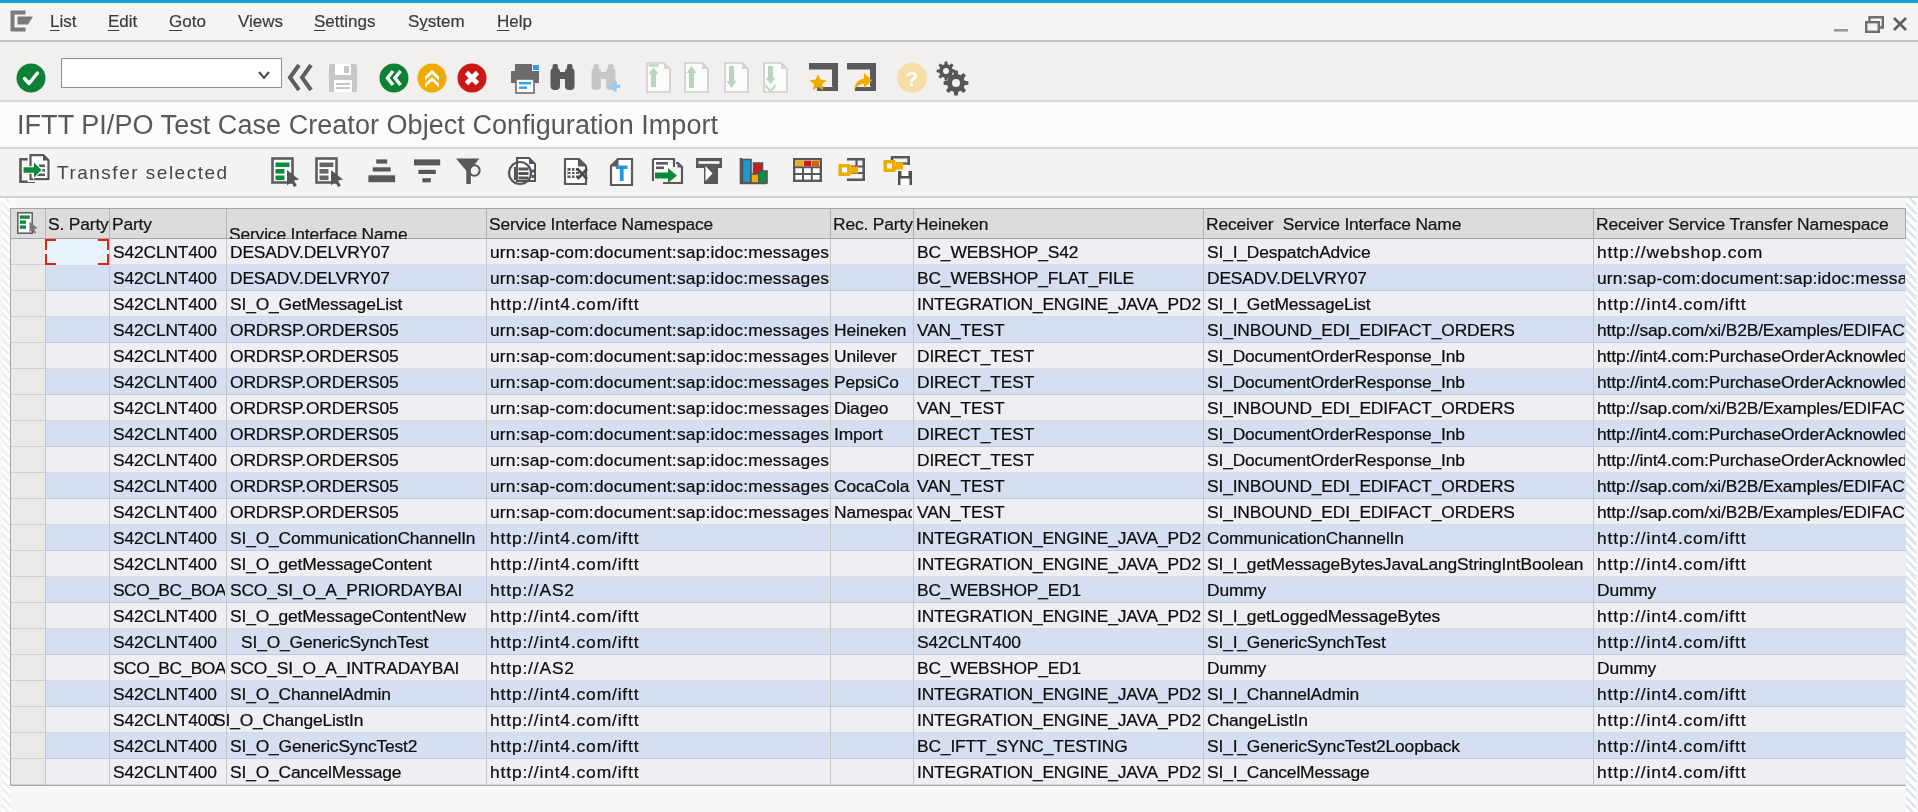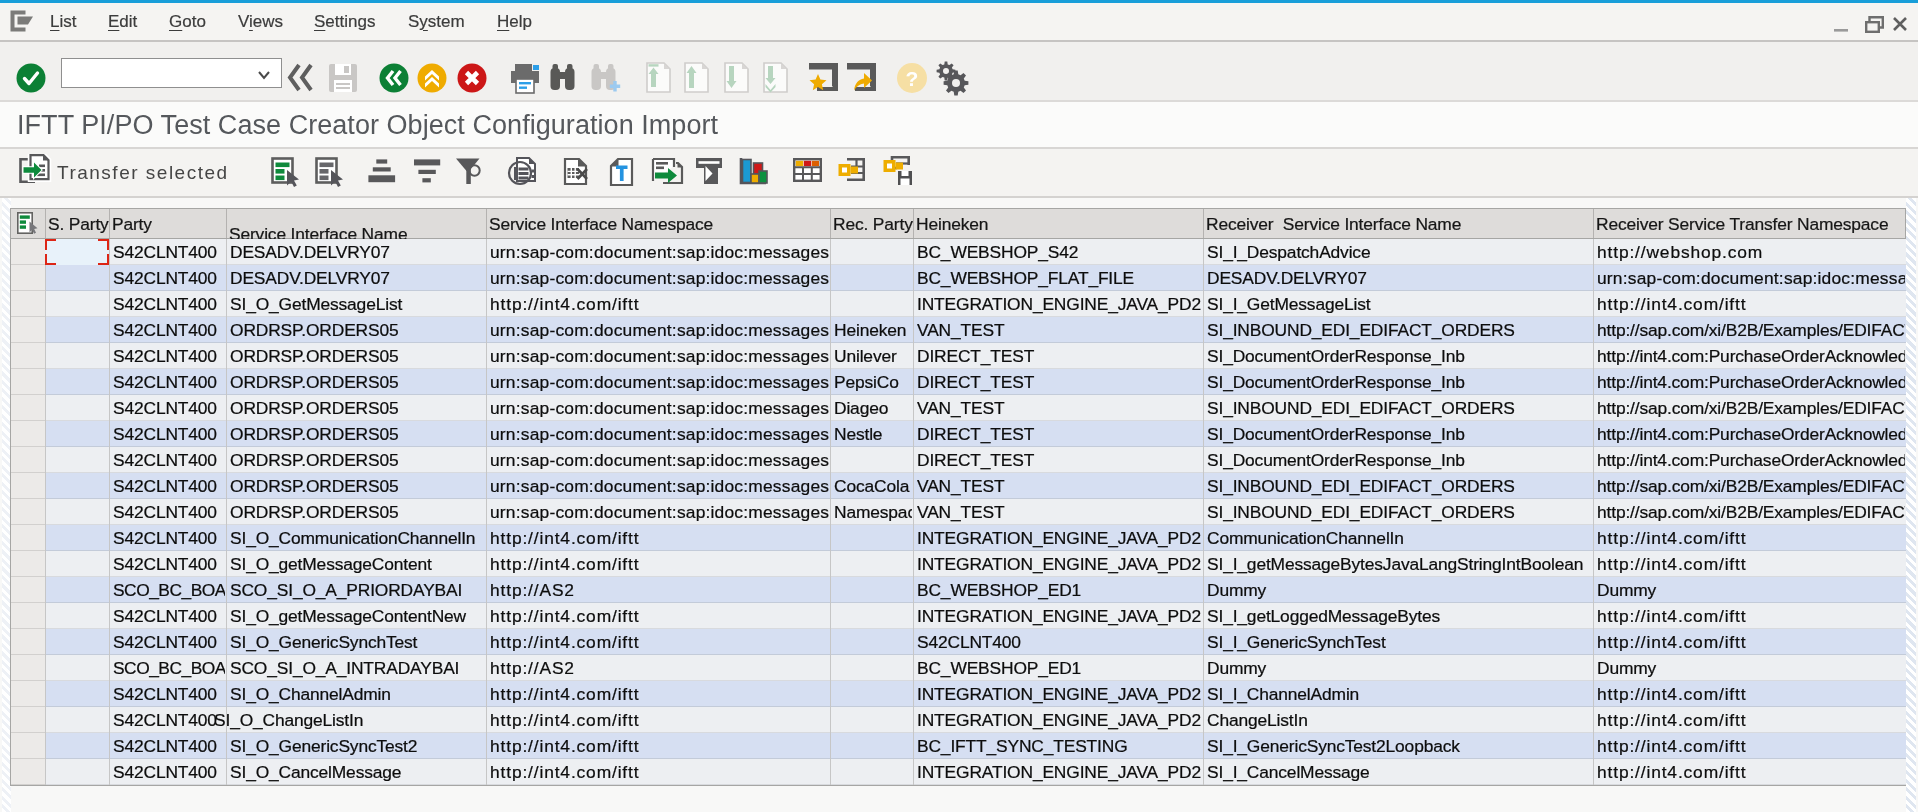--- a/index.html
+++ b/index.html
@@ -421,21 +421,21 @@
 <div style="position:absolute;left:226px;top:421px;width:1px;height:26px;background:#c6c6c6"></div>
 <div style="position:absolute;left:486px;top:421px;width:1px;height:26px;background:#c6c6c6"></div>
 <div style="position:absolute;left:830px;top:421px;width:1px;height:26px;background:#c6c6c6"></div>
 <div style="position:absolute;left:913px;top:421px;width:1px;height:26px;background:#c6c6c6"></div>
 <div style="position:absolute;left:1203px;top:421px;width:1px;height:26px;background:#c6c6c6"></div>
 <div style="position:absolute;left:1593px;top:421px;width:1px;height:26px;background:#c6c6c6"></div>
 <div style="position:absolute;left:10px;top:421px;width:1px;height:26px;background:#a6a6a4"></div>
 <div class="dc " style="left:113px;top:421px;width:112px">S42CLNT400</div>
 <div class="dc " style="left:230px;top:421px;width:255px">ORDRSP.ORDERS05</div>
 <div class="dc n" style="left:490px;top:421px;width:339px">urn:sap-com:document:sap:idoc:messages</div>
-<div class="dc " style="left:834px;top:421px;width:78px">Nestle</div>
+<div class="dc " style="left:834px;top:421px;width:78px">Import</div>
 <div class="dc " style="left:917px;top:421px;width:285px">DIRECT_TEST</div>
 <div class="dc " style="left:1207px;top:421px;width:385px">SI_DocumentOrderResponse_Inb</div>
 <div class="dc " style="left:1597px;top:421px;width:308px">http://int4.com:PurchaseOrderAcknowledge</div>
 <div style="position:absolute;left:10px;top:447px;width:1896px;height:26px;background:#edeff2;border-bottom:1px solid #d8dade;box-sizing:border-box"></div>
 <div style="position:absolute;left:10px;top:447px;width:35px;height:26px;background:#eceae8;border-bottom:1px solid #d2d0ce;box-sizing:border-box"></div>
 <div style="position:absolute;left:45px;top:447px;width:1px;height:26px;background:#c6c6c6"></div>
 <div style="position:absolute;left:109px;top:447px;width:1px;height:26px;background:#c6c6c6"></div>
 <div style="position:absolute;left:226px;top:447px;width:1px;height:26px;background:#c6c6c6"></div>
 <div style="position:absolute;left:486px;top:447px;width:1px;height:26px;background:#c6c6c6"></div>
 <div style="position:absolute;left:830px;top:447px;width:1px;height:26px;background:#c6c6c6"></div>
@@ -559,21 +559,21 @@
 <div style="position:absolute;left:45px;top:629px;width:1px;height:26px;background:#c6c6c6"></div>
 <div style="position:absolute;left:109px;top:629px;width:1px;height:26px;background:#c6c6c6"></div>
 <div style="position:absolute;left:226px;top:629px;width:1px;height:26px;background:#c6c6c6"></div>
 <div style="position:absolute;left:486px;top:629px;width:1px;height:26px;background:#c6c6c6"></div>
 <div style="position:absolute;left:830px;top:629px;width:1px;height:26px;background:#c6c6c6"></div>
 <div style="position:absolute;left:913px;top:629px;width:1px;height:26px;background:#c6c6c6"></div>
 <div style="position:absolute;left:1203px;top:629px;width:1px;height:26px;background:#c6c6c6"></div>
 <div style="position:absolute;left:1593px;top:629px;width:1px;height:26px;background:#c6c6c6"></div>
 <div style="position:absolute;left:10px;top:629px;width:1px;height:26px;background:#a6a6a4"></div>
 <div class="dc " style="left:113px;top:629px;width:112px">S42CLNT400</div>
-<div class="dc " style="left:230px;top:629px;width:255px">SI_O_GenericSynchTest</div>
+<div class="dc " style="left:241px;top:629px;width:255px">SI_O_GenericSynchTest</div>
 <div class="dc u" style="left:490px;top:629px;width:339px">http://int4.com/iftt</div>
 <div class="dc " style="left:917px;top:629px;width:285px">S42CLNT400</div>
 <div class="dc " style="left:1207px;top:629px;width:385px">SI_I_GenericSynchTest</div>
 <div class="dc u" style="left:1597px;top:629px;width:308px">http://int4.com/iftt</div>
 <div style="position:absolute;left:10px;top:655px;width:1896px;height:26px;background:#edeff2;border-bottom:1px solid #d8dade;box-sizing:border-box"></div>
 <div style="position:absolute;left:10px;top:655px;width:35px;height:26px;background:#eceae8;border-bottom:1px solid #d2d0ce;box-sizing:border-box"></div>
 <div style="position:absolute;left:45px;top:655px;width:1px;height:26px;background:#c6c6c6"></div>
 <div style="position:absolute;left:109px;top:655px;width:1px;height:26px;background:#c6c6c6"></div>
 <div style="position:absolute;left:226px;top:655px;width:1px;height:26px;background:#c6c6c6"></div>
 <div style="position:absolute;left:486px;top:655px;width:1px;height:26px;background:#c6c6c6"></div>

